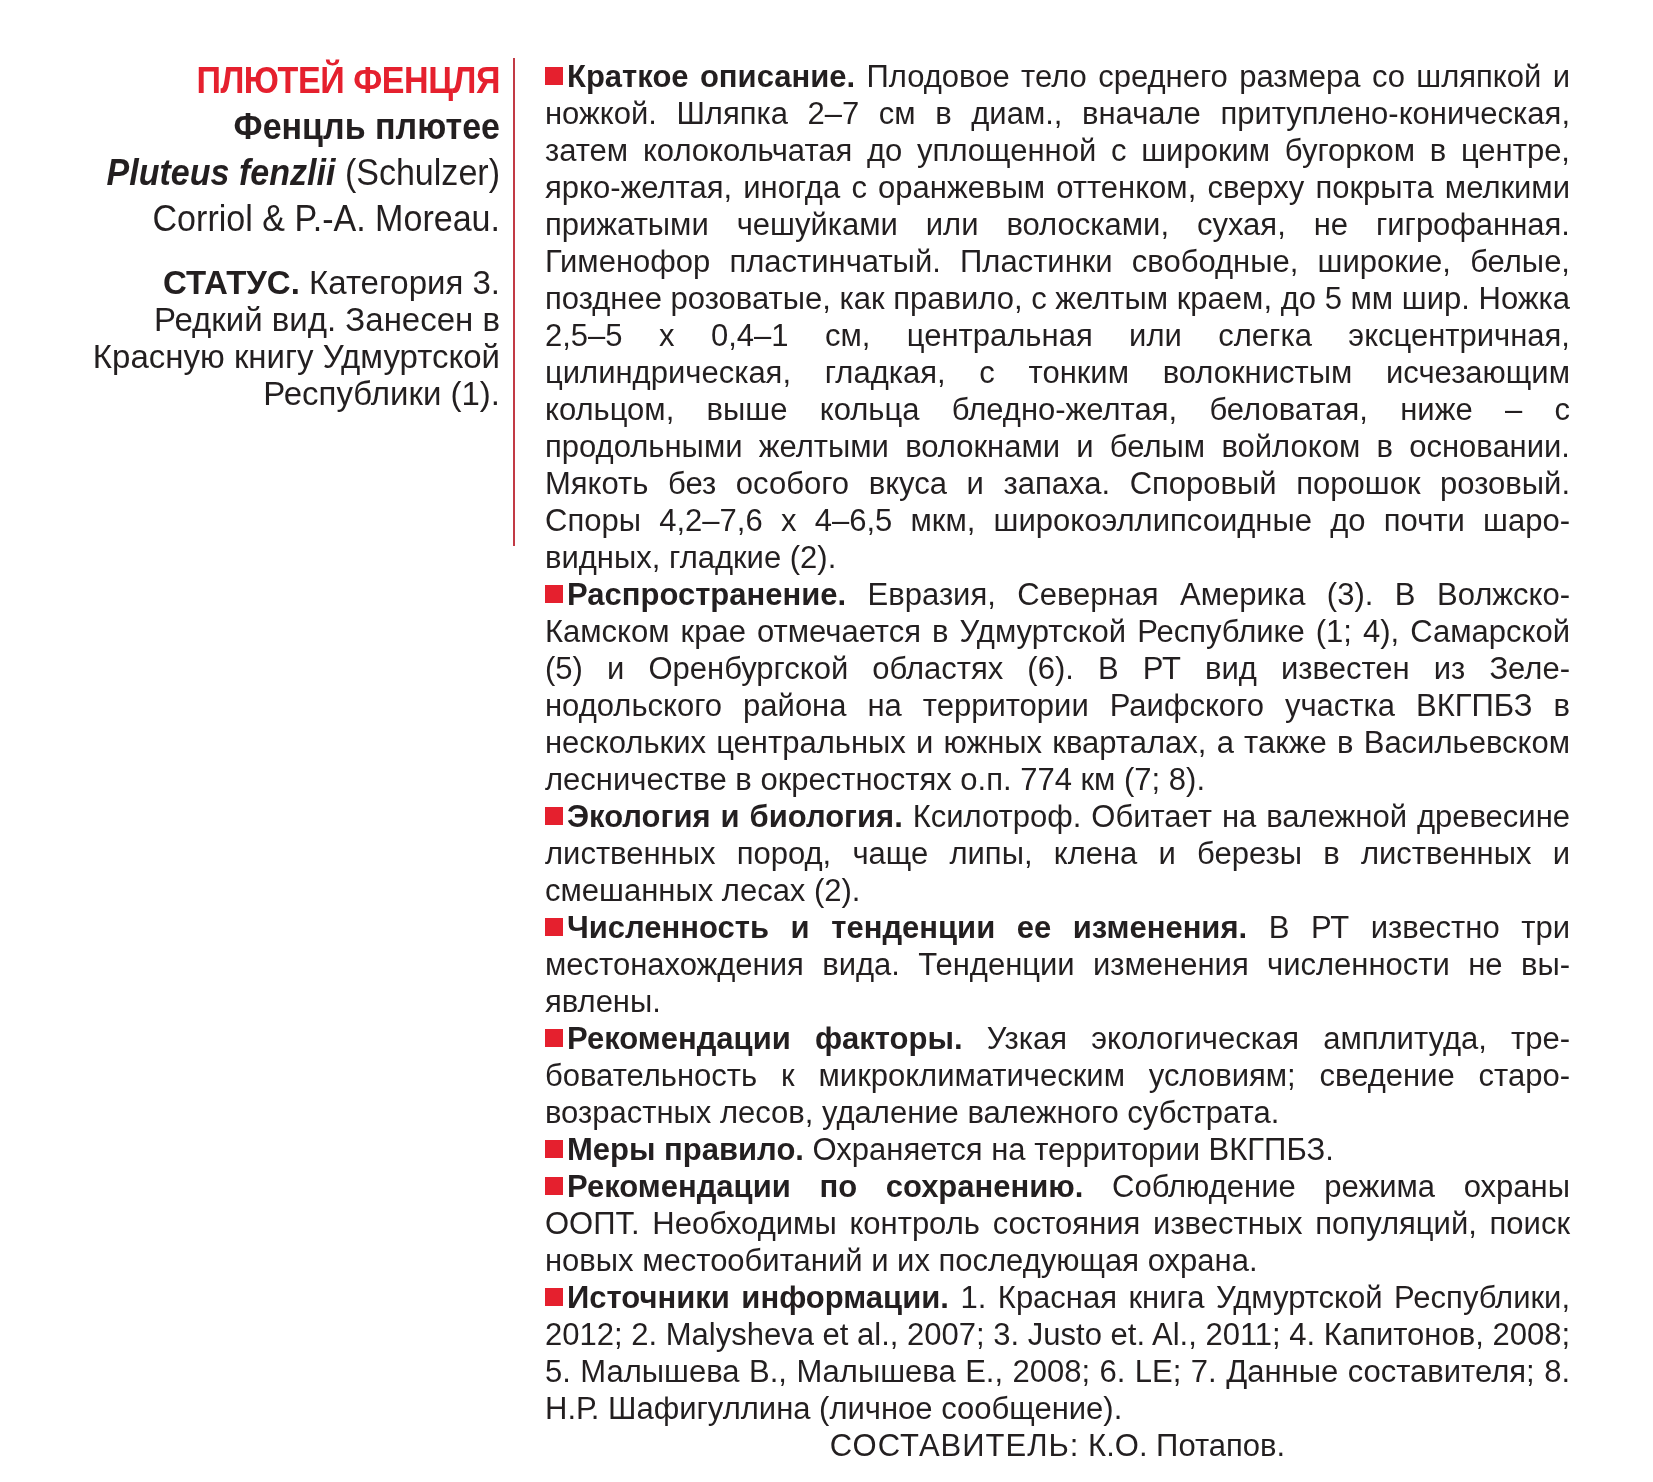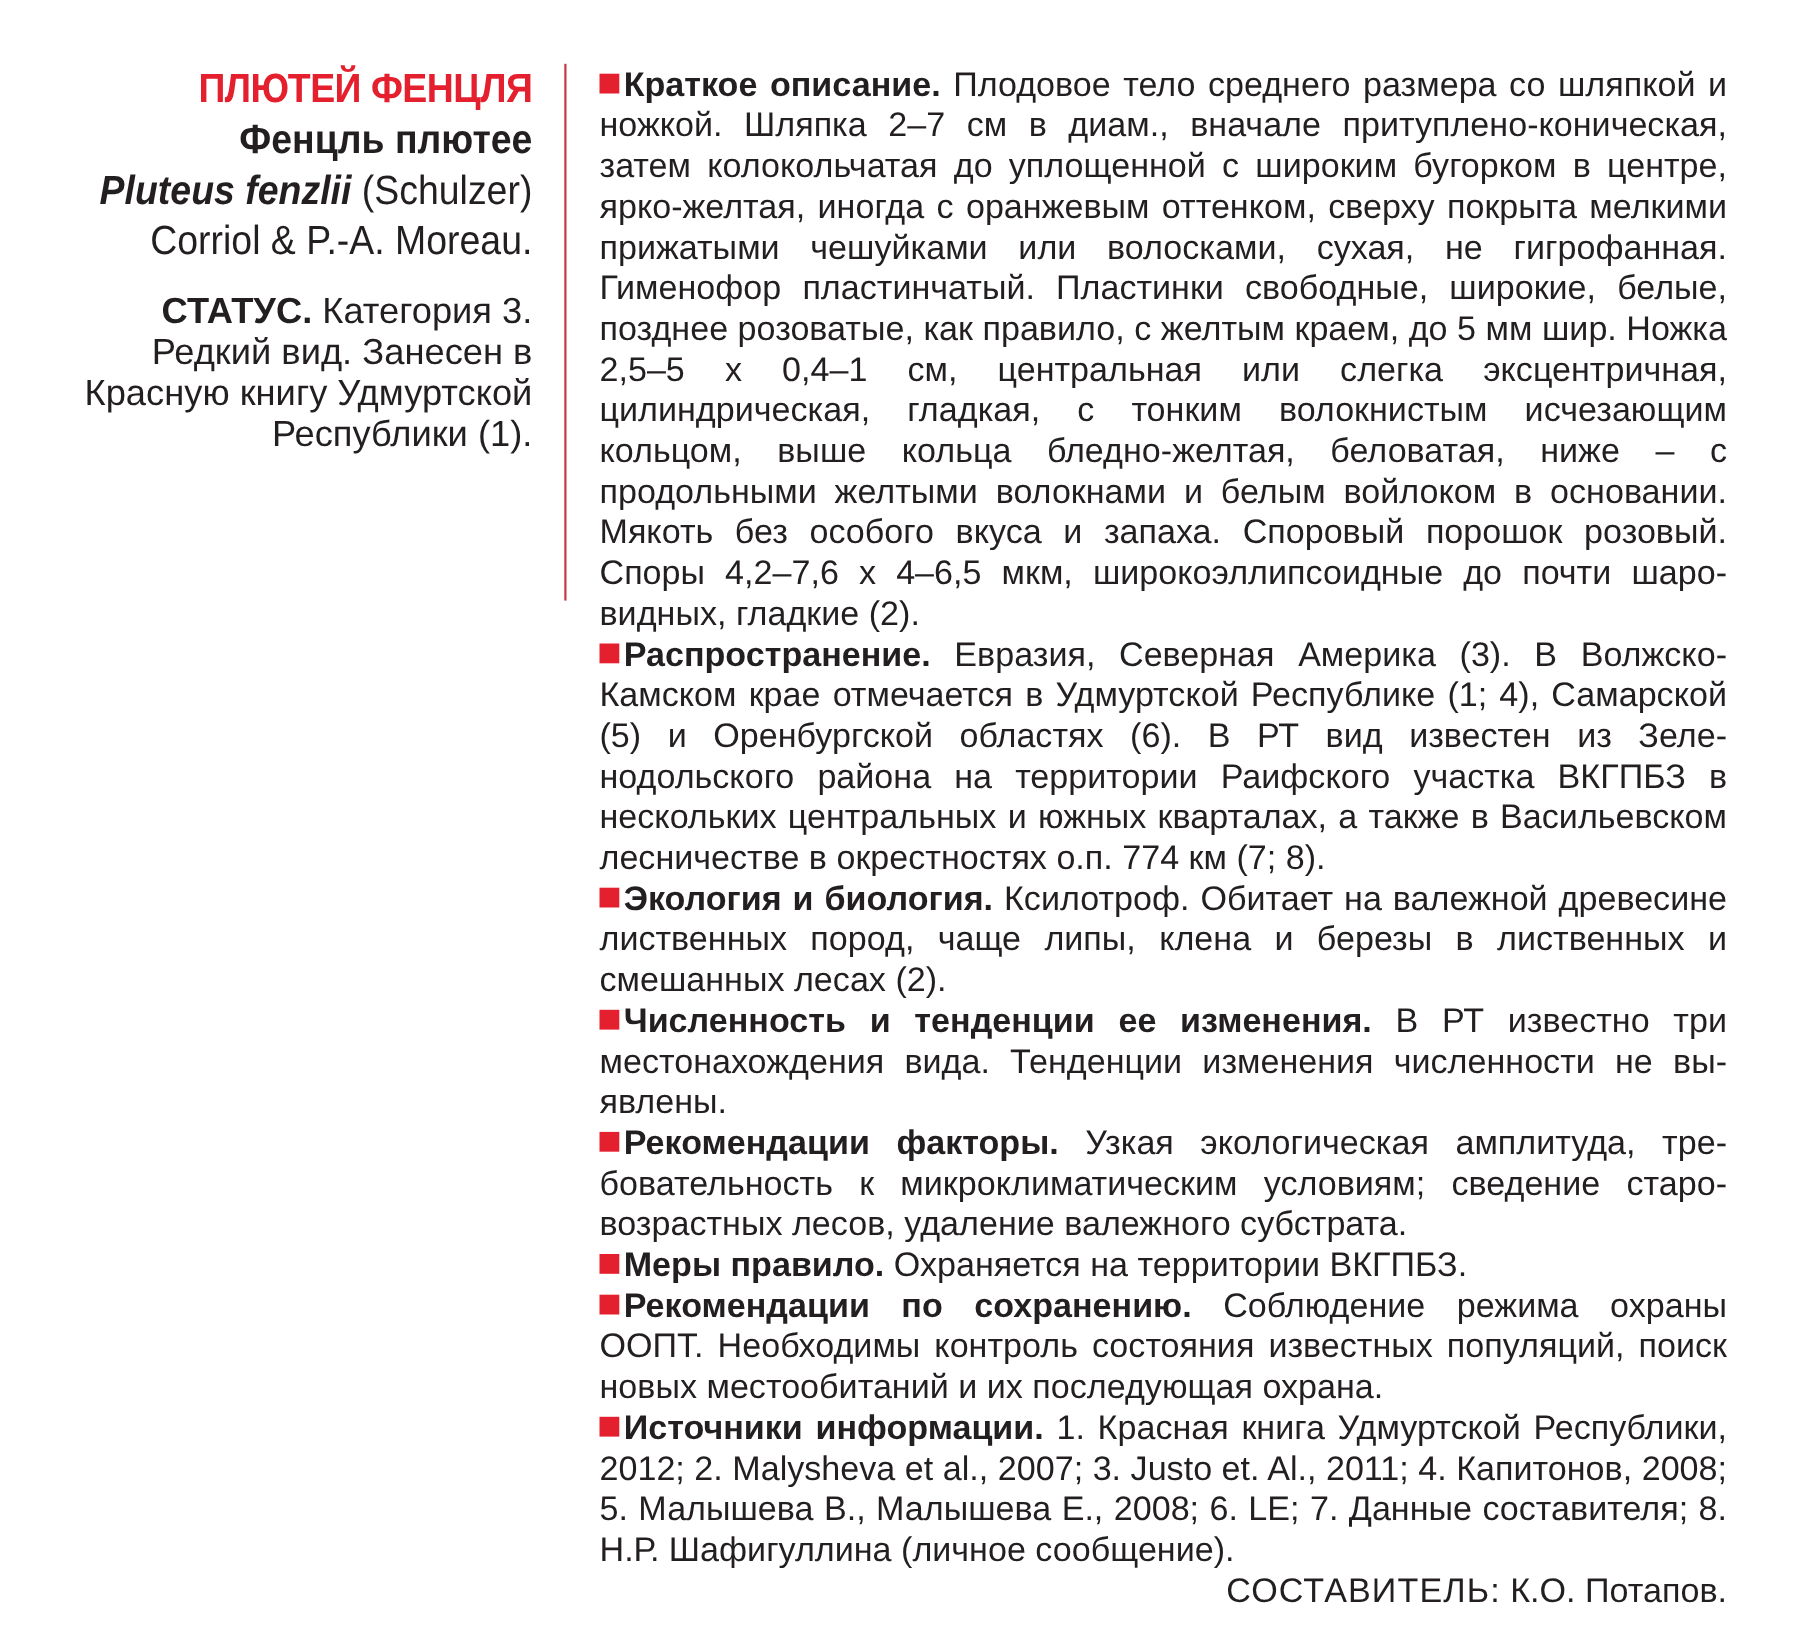--- a/index.html
+++ b/index.html
@@ -10,21 +10,21 @@
     body {
       width: 1653px;
       height: 1482px;
       position: relative;
       overflow: hidden;
       font-family: "Liberation Sans", sans-serif;
       color: #231f20;
     }
     .left-col {
       position: absolute;
-      left: 36px;
+      left: 52px;
       top: 58px;
       width: 448px;
       text-align: right;
     }
     .title-red {
       color: #e5202e;
       font-weight: bold;
       font-size: 37px;
       line-height: 46px;
       letter-spacing: -0.5px;
@@ -116,14 +116,14 @@
 
 <div class="main-col">
   <p class="para"><span class="marker"></span><span class="head">Краткое описание.</span><span> Плодовое тело среднего размера со шляпкой и ножкой. Шляпка 2–7 см в диам., вначале притуплено-коническая, затем колокольчатая до уплощенной с широким бугорком в цен­тре, ярко-желтая, иногда с оранжевым оттенком, сверху покрыта мелкими прижатыми чешуйками или волосками, сухая, не гигро­фанная. Гименофор пластинчатый. Пластинки свободные, широ­кие, белые, позднее розоватые, как правило, с желтым краем, до 5 мм шир. Ножка 2,5–5 x 0,4–1 см, центральная или слегка эксцен­тричная, цилиндрическая, гладкая, с тонким волокнистым исчеза­ющим кольцом, выше кольца бледно-желтая, беловатая, ниже – с продольными желтыми волокнами и белым войлоком в основании. Мякоть без особого вкуса и запаха. Споровый порошок розовый. Споры 4,2–7,6 x 4–6,5 мкм, широкоэллипсоидные до почти шаро­видных, гладкие (2).</span></p>
   <p class="para"><span class="marker"></span><span class="head">Распространение.</span><span> Евразия, Северная Америка (3). В Волжско-Камском крае отмечается в Удмуртской Республике (1; 4), Самар­ской (5) и Оренбургской областях (6). В РТ вид известен из Зеле­нодольского района на территории Раифского участка ВКГПБЗ в нескольких центральных и южных кварталах, а также в Васильев­ском лесничестве в окрестностях о.п. 774 км (7; 8).</span></p>
   <p class="para"><span class="marker"></span><span class="head">Экология и биология.</span><span> Ксилотроф. Обитает на валежной древе­сине лиственных пород, чаще липы, клена и березы в лиственных и смешанных лесах (2).</span></p>
   <p class="para"><span class="marker"></span><span class="head">Численность и тенденции ее изменения.</span><span> В РТ известно три местонахождения вида. Тенденции изменения численности не вы­явлены.</span></p>
   <p class="para"><span class="marker"></span><span class="head">Рекомендации факторы.</span><span> Узкая экологическая амплитуда, тре­бовательность к микроклиматическим условиям; сведение старо­возрастных лесов, удаление валежного субстрата.</span></p>
   <p class="para"><span class="marker"></span><span class="head">Меры правило.</span><span> Охраняется на территории ВКГПБЗ.</span></p>
   <p class="para"><span class="marker"></span><span class="head">Рекомендации по сохранению.</span><span> Соблюдение режима охраны ООПТ. Необходимы контроль состояния известных популяций, по­иск новых местообитаний и их последующая охрана.</span></p>
   <p class="para"><span class="marker"></span><span class="head">Источники информации.</span><span> 1. Красная книга Удмуртской Респуб­лики, 2012; 2. Malysheva et al., 2007; 3. Justo et. Al., 2011; 4. Капи­тонов, 2008; 5. Малышева В., Малышева Е., 2008; 6. LE; 7. Данные составителя; 8. Н.Р. Шафигуллина (личное сообщение).</span></p>
-  <p class="para" style="text-align:right"><span class="compiler">СОСТАВИТЕЛЬ:</span><span class="compiler-name"> К.О. Потапов.</span></p>
+  <p class="para" style="text-align:center"><span class="compiler">СОСТАВИТЕЛЬ:</span><span class="compiler-name"> К.О. Потапов.</span></p>
 </div>
 
 </body></html>

